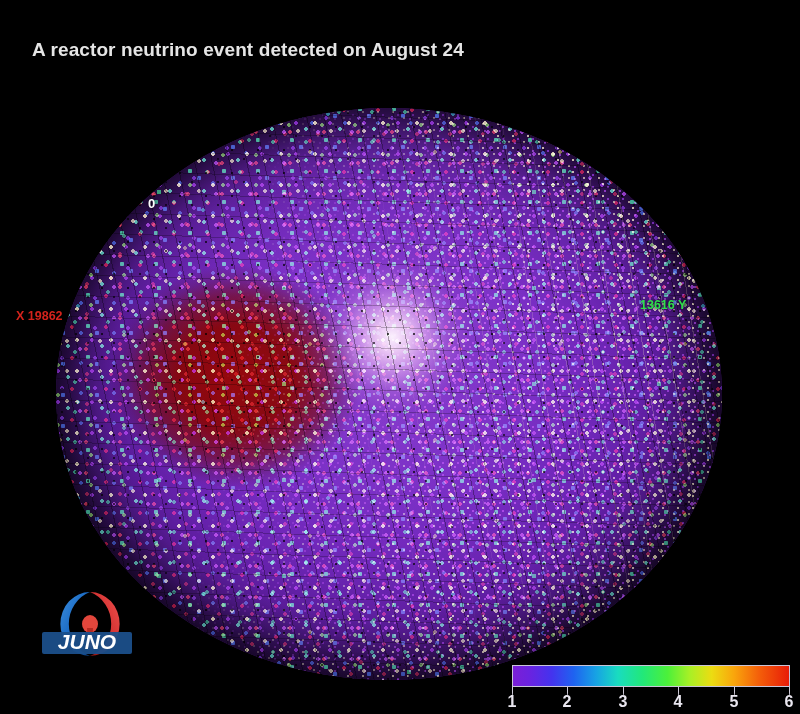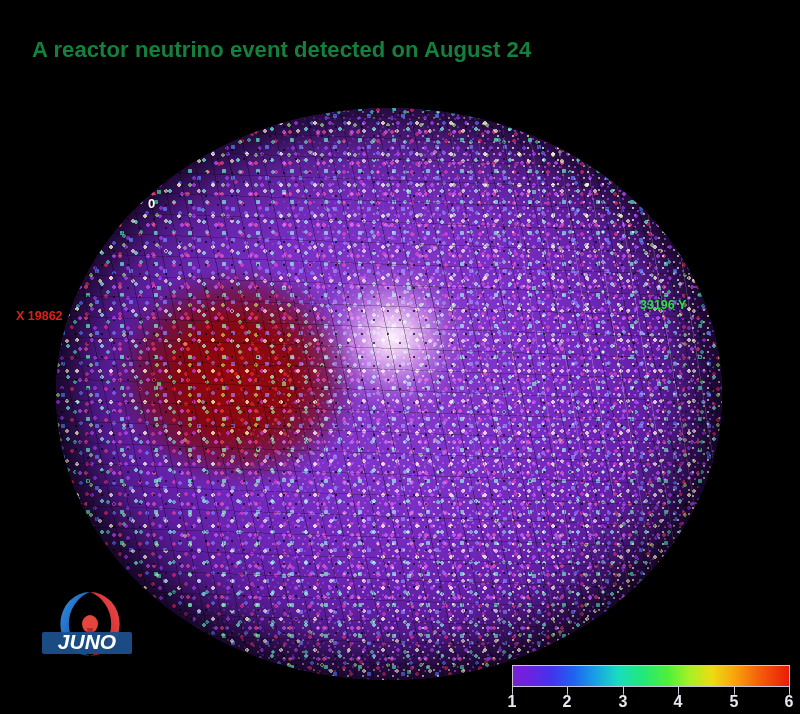--- a/index.html
+++ b/index.html
@@ -4,21 +4,21 @@
 <title>JUNO event display</title>
 <style>
   html,body{margin:0;padding:0;background:#000;}
   body{width:800px;height:714px;overflow:hidden;font-family:"Liberation Sans",sans-serif;}
 
   #stage{position:relative;width:800px;height:714px;background:#000;overflow:hidden;}
 
   
   #title-block{position:absolute;left:32px;top:26px;z-index:40;}
   .title-line{
-    color:#15803d;font-weight:bold;font-size:22px;line-height:48px;
+    color:#e5e5e5;font-weight:bold;font-size:19px;line-height:48px;
     letter-spacing:.1px;white-space:nowrap;
     text-shadow:0 0 3px #000,0 0 6px #000,1px 1px 2px #000;
   }
 
   
   #detector{
     position:absolute;left:56px;top:108px;width:666px;height:572px;
     border-radius:50%;overflow:hidden;z-index:10;
     background:
       
@@ -156,21 +156,21 @@
     <div class="pmt-layer" id="pmt-coarse2"></div>
     <div class="pmt-layer" id="pmt-fine"></div>
     <div class="pmt-layer" id="pmt-gaps"></div>
     <div class="pmt-layer" id="truss"></div>
     <div class="pmt-layer" id="streaks"></div>
     <div class="pmt-layer" id="hits"></div>
     <div id="limb"></div>
   </div>
 
   <div class="axis-label" id="axis-x">X 19862</div>
-  <div class="axis-label" id="axis-y">33196 Y</div>
+  <div class="axis-label" id="axis-y">13616 Y</div>
   <div class="axis-label" id="origin-marker">0</div>
 
   <div id="title-block">
     <div class="title-line">A reactor neutrino event detected on August 24</div>
   </div>
 
   <div id="juno-logo">
     <svg viewBox="0 0 108 72" xmlns="http://www.w3.org/2000/svg" aria-hidden="true">
       <defs>
         <linearGradient id="lgBlue" x1="0" y1="0" x2="1" y2="1">

